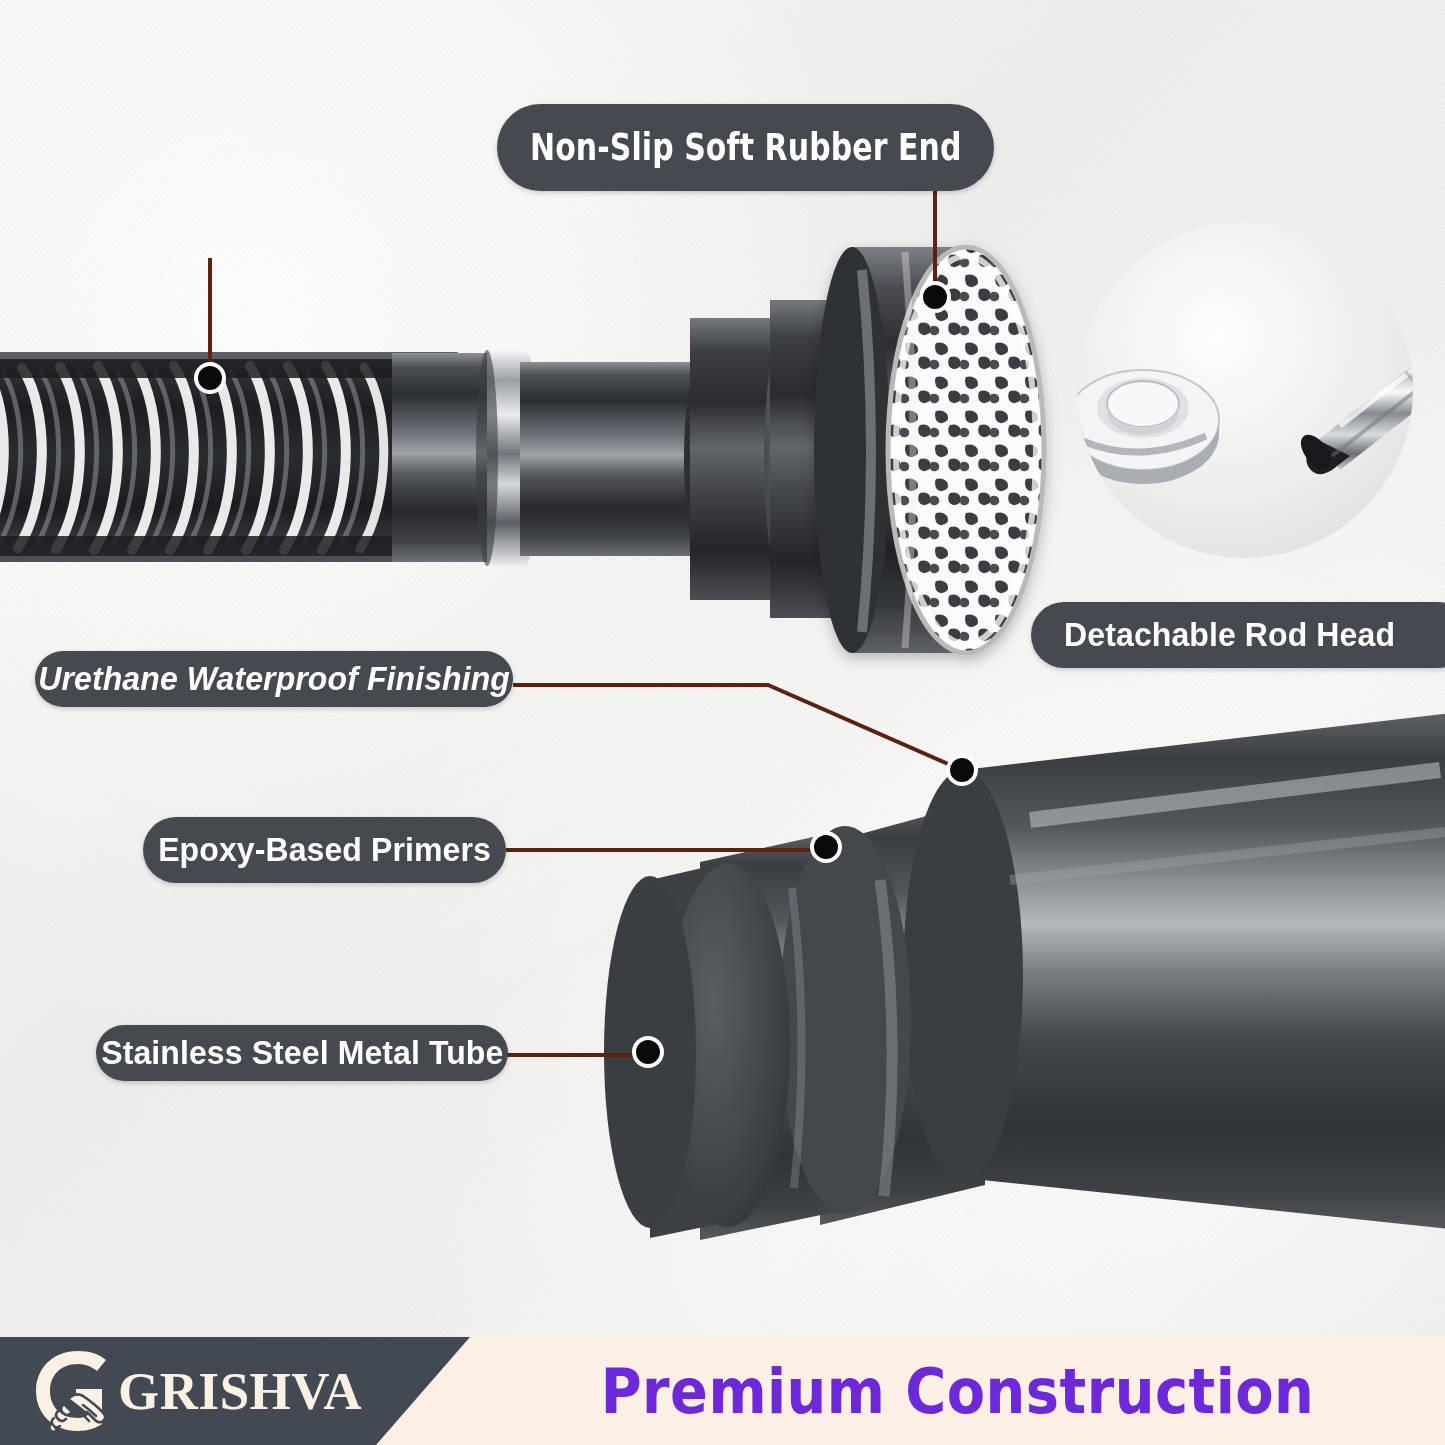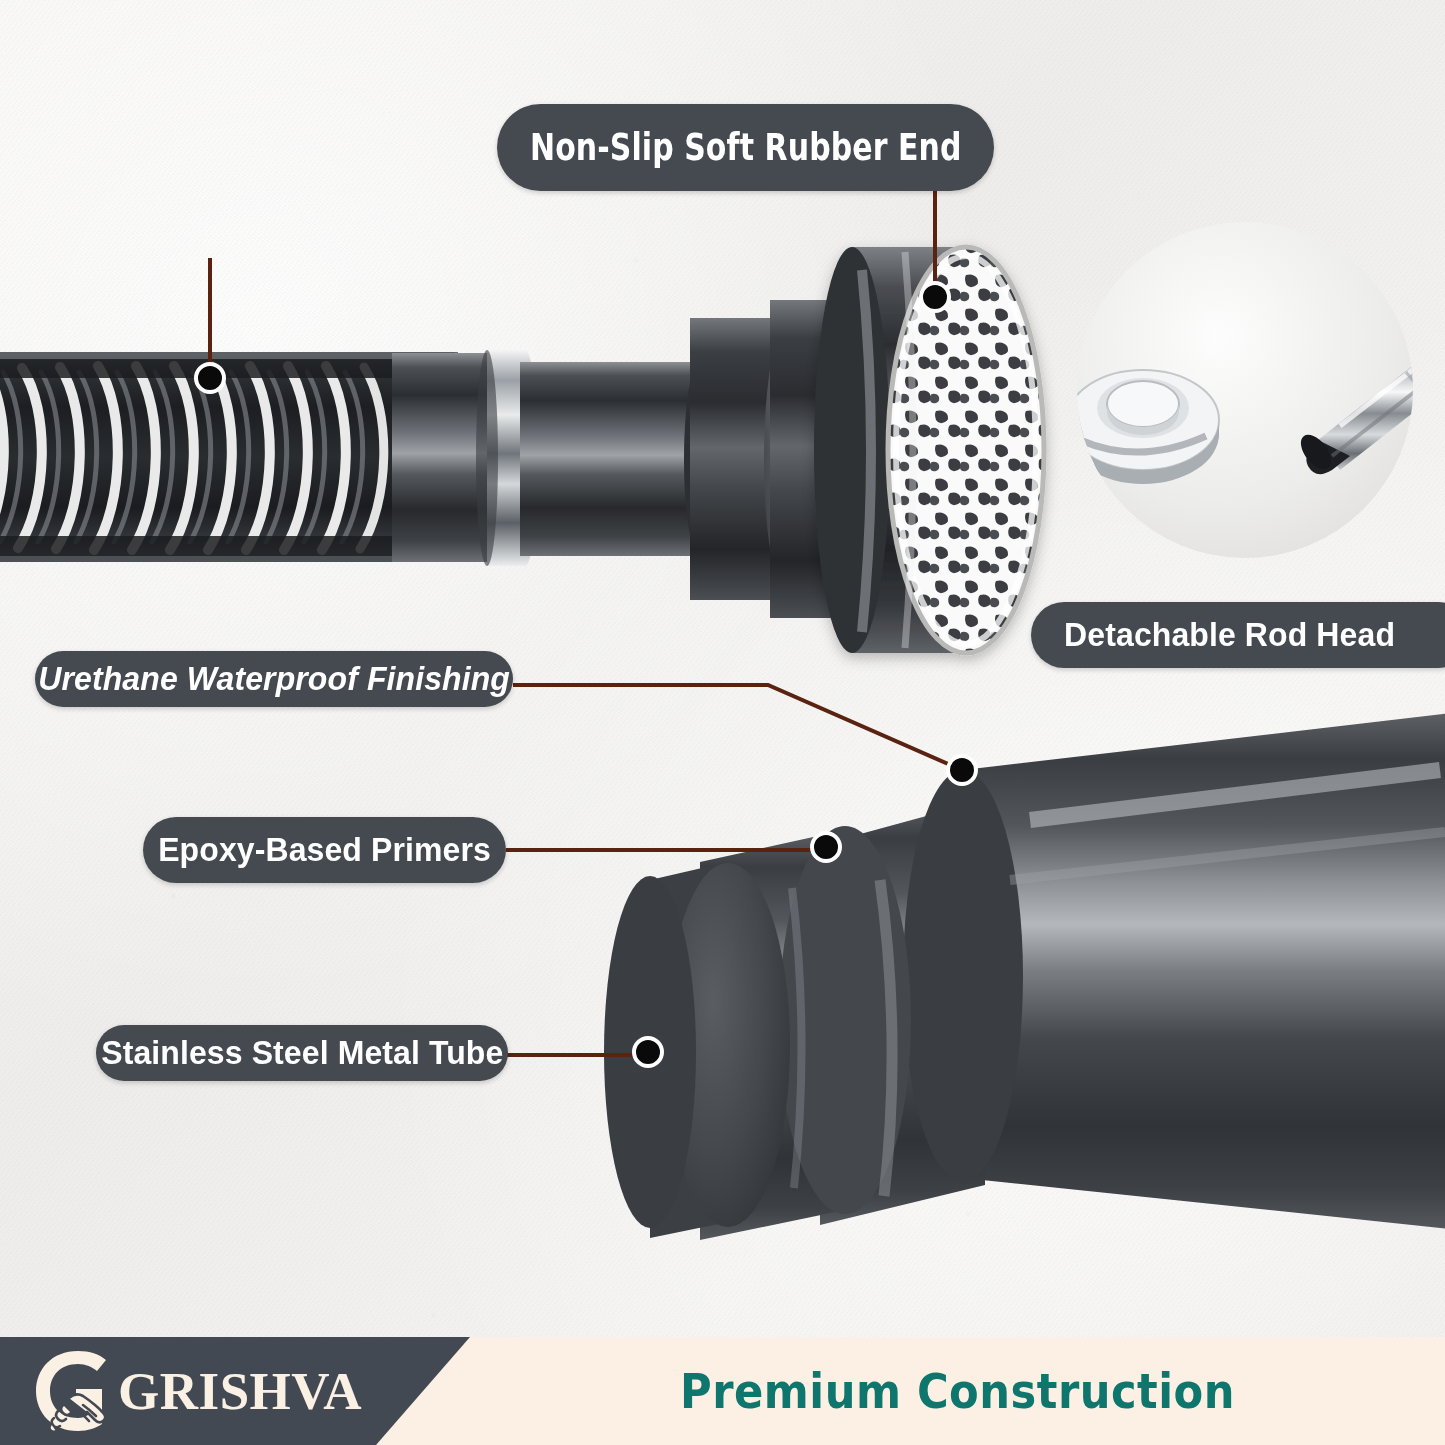--- a/index.html
+++ b/index.html
@@ -133,24 +133,24 @@
   }
   #footer-title {
     position: absolute;
     left: 470px;
     top: 0;
     width: 975px;
     height: 108px;
     display: flex;
     align-items: center;
     justify-content: center;
-    color: #0f766e;
+    color: #6d28d9;
     font-family: "DejaVu Sans Condensed", "Liberation Sans Narrow", "Liberation Sans", sans-serif;
     font-weight: bold;
-    font-size: 48px;
+    font-size: 62px;
     letter-spacing: .5px;
   }
 </style>
 </head>
 <body>
 
 <div id="stage">
 
   <div class="bg-base"></div>
   <div class="bg-grain"></div>

